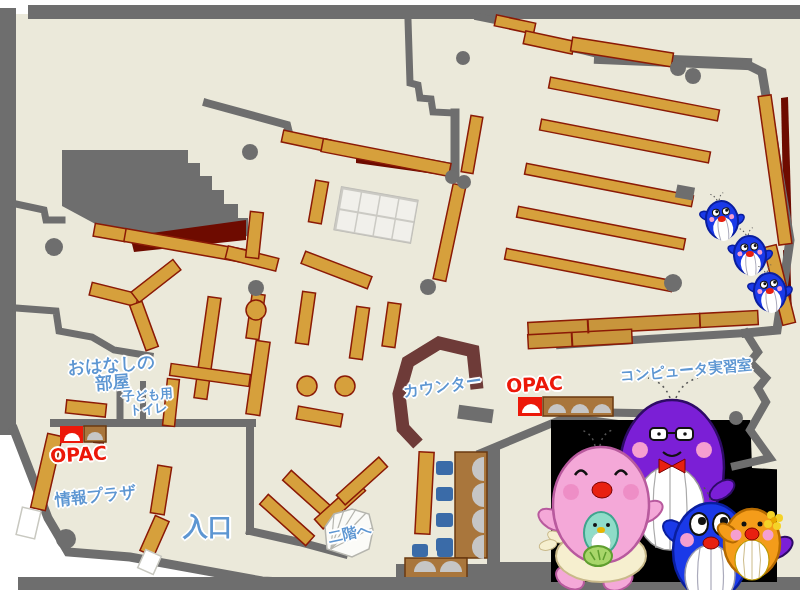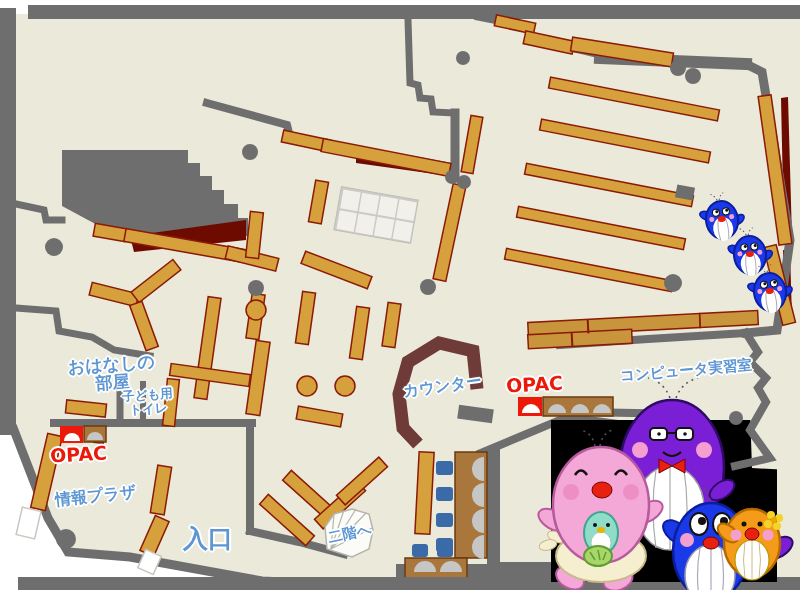--- a/index.html
+++ b/index.html
@@ -384,18 +384,18 @@
 <div class="lbl" style="left:50px;top:355px;width:124px;font-size:17px;transform:rotate(-4deg);">
   <div>おはなしの</div>
   <div>部屋</div>
 </div>
 <div class="lbl" style="left:116px;top:388px;width:64px;font-size:12.5px;transform:rotate(-4deg);">
   <div>子ども用</div>
   <div>トイレ</div>
 </div>
 <div class="lbl red" style="left:50px;top:444px;font-size:19px;transform:rotate(-3deg);">OPAC</div>
 <div class="lbl" style="left:55px;top:487px;font-size:16px;transform:rotate(-6deg);">情報プラザ</div>
-<div class="lbl" style="left:183px;top:513px;font-size:25px;margin-top:12px;">入口</div>
+<div class="lbl" style="left:183px;top:513px;font-size:25px;">入口</div>
 <div class="lbl" style="left:328px;top:526px;font-size:14.5px;transform:rotate(-12deg);">二階へ</div>
 <div class="lbl" style="left:403px;top:378px;font-size:15.5px;transform:rotate(-8deg);">カウンター</div>
 <div class="lbl red" style="left:506px;top:374px;font-size:19px;transform:rotate(-3deg);">OPAC</div>
 <div class="lbl" style="left:620px;top:363px;font-size:14.5px;transform:rotate(-5deg);">コンピュータ実習室</div>
 </div>
 
 </body></html>

